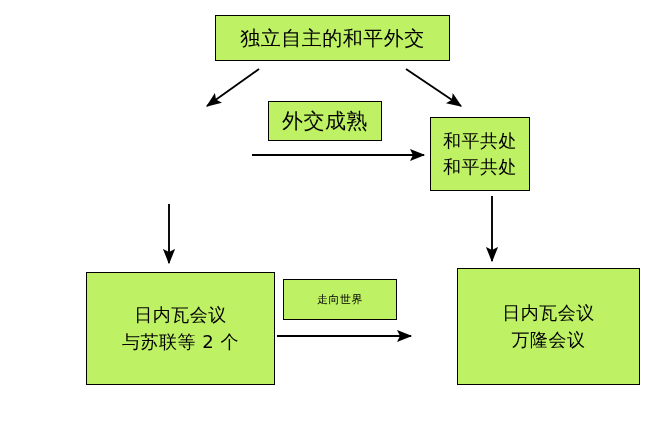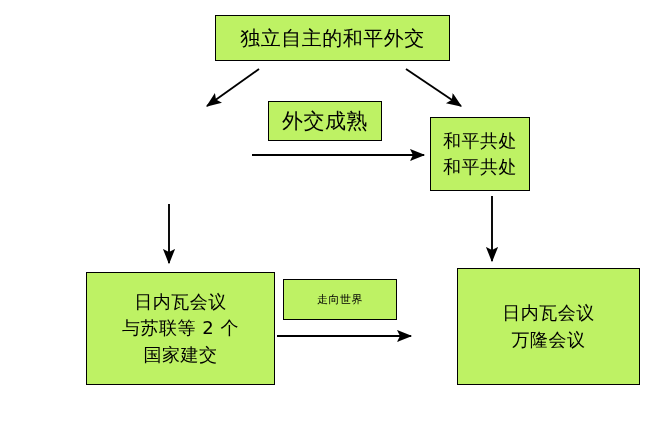--- a/index.html
+++ b/index.html
@@ -96,21 +96,20 @@
   </div>
 
   <div class="node n-five">
     <span class="line">和平共处</span>
     <span class="line">和平共处</span>
   </div>
 
   <div class="node n-ties">
     <span class="line">日内瓦会议</span>
     <span class="line">与苏联等 2 个</span>
-    <span class="line">国家建交</span>
   </div>
 
   <div class="node n-world">
     <span class="line">走向世界</span>
   </div>
 
   <div class="node n-confs">
     <span class="line">日内瓦会议</span>
     <span class="line">万隆会议</span>
   </div>

